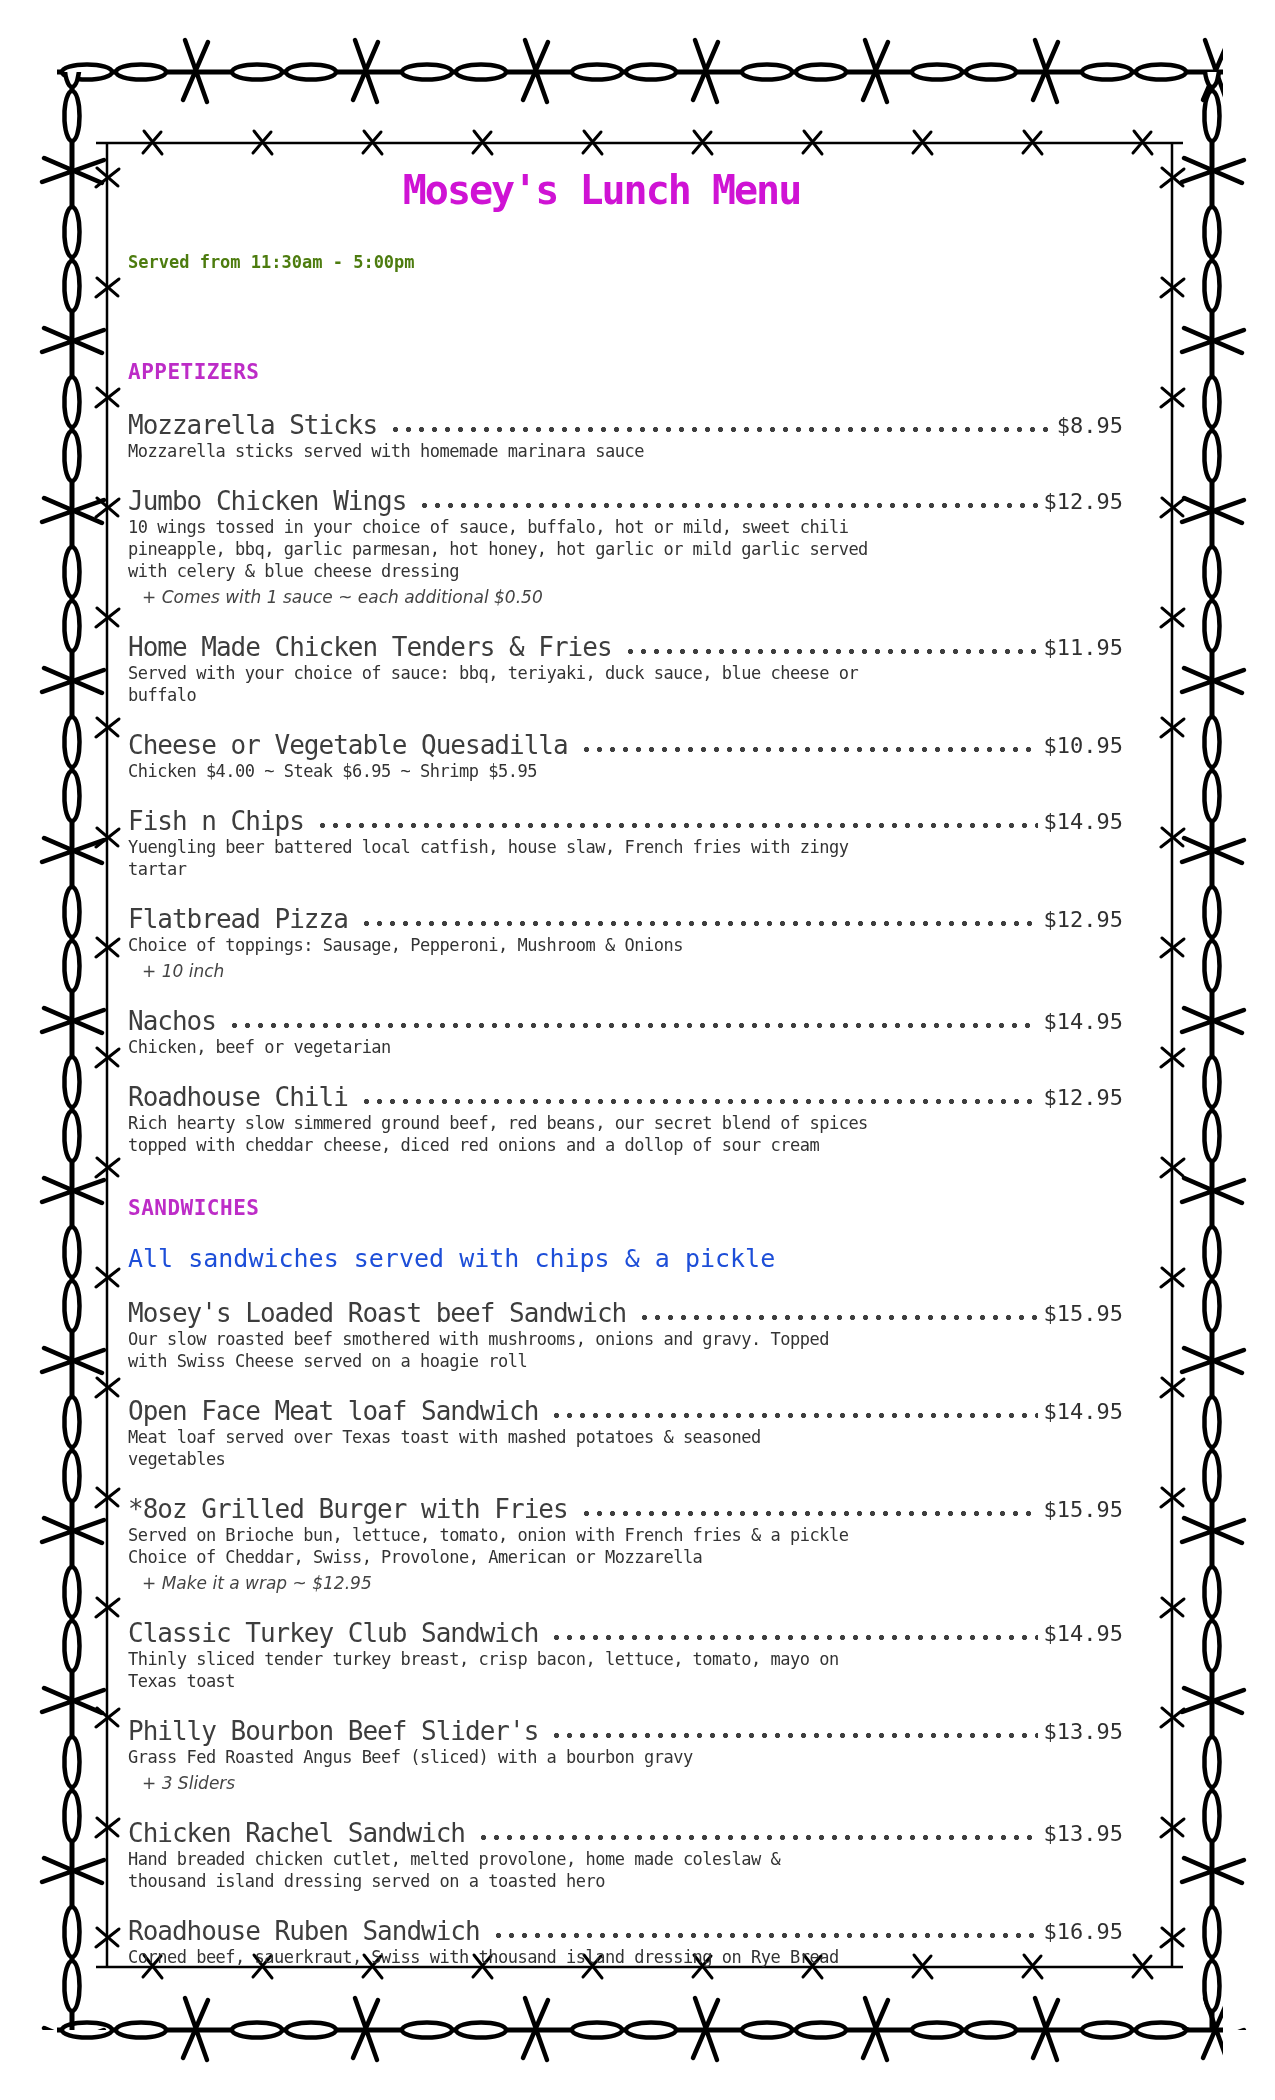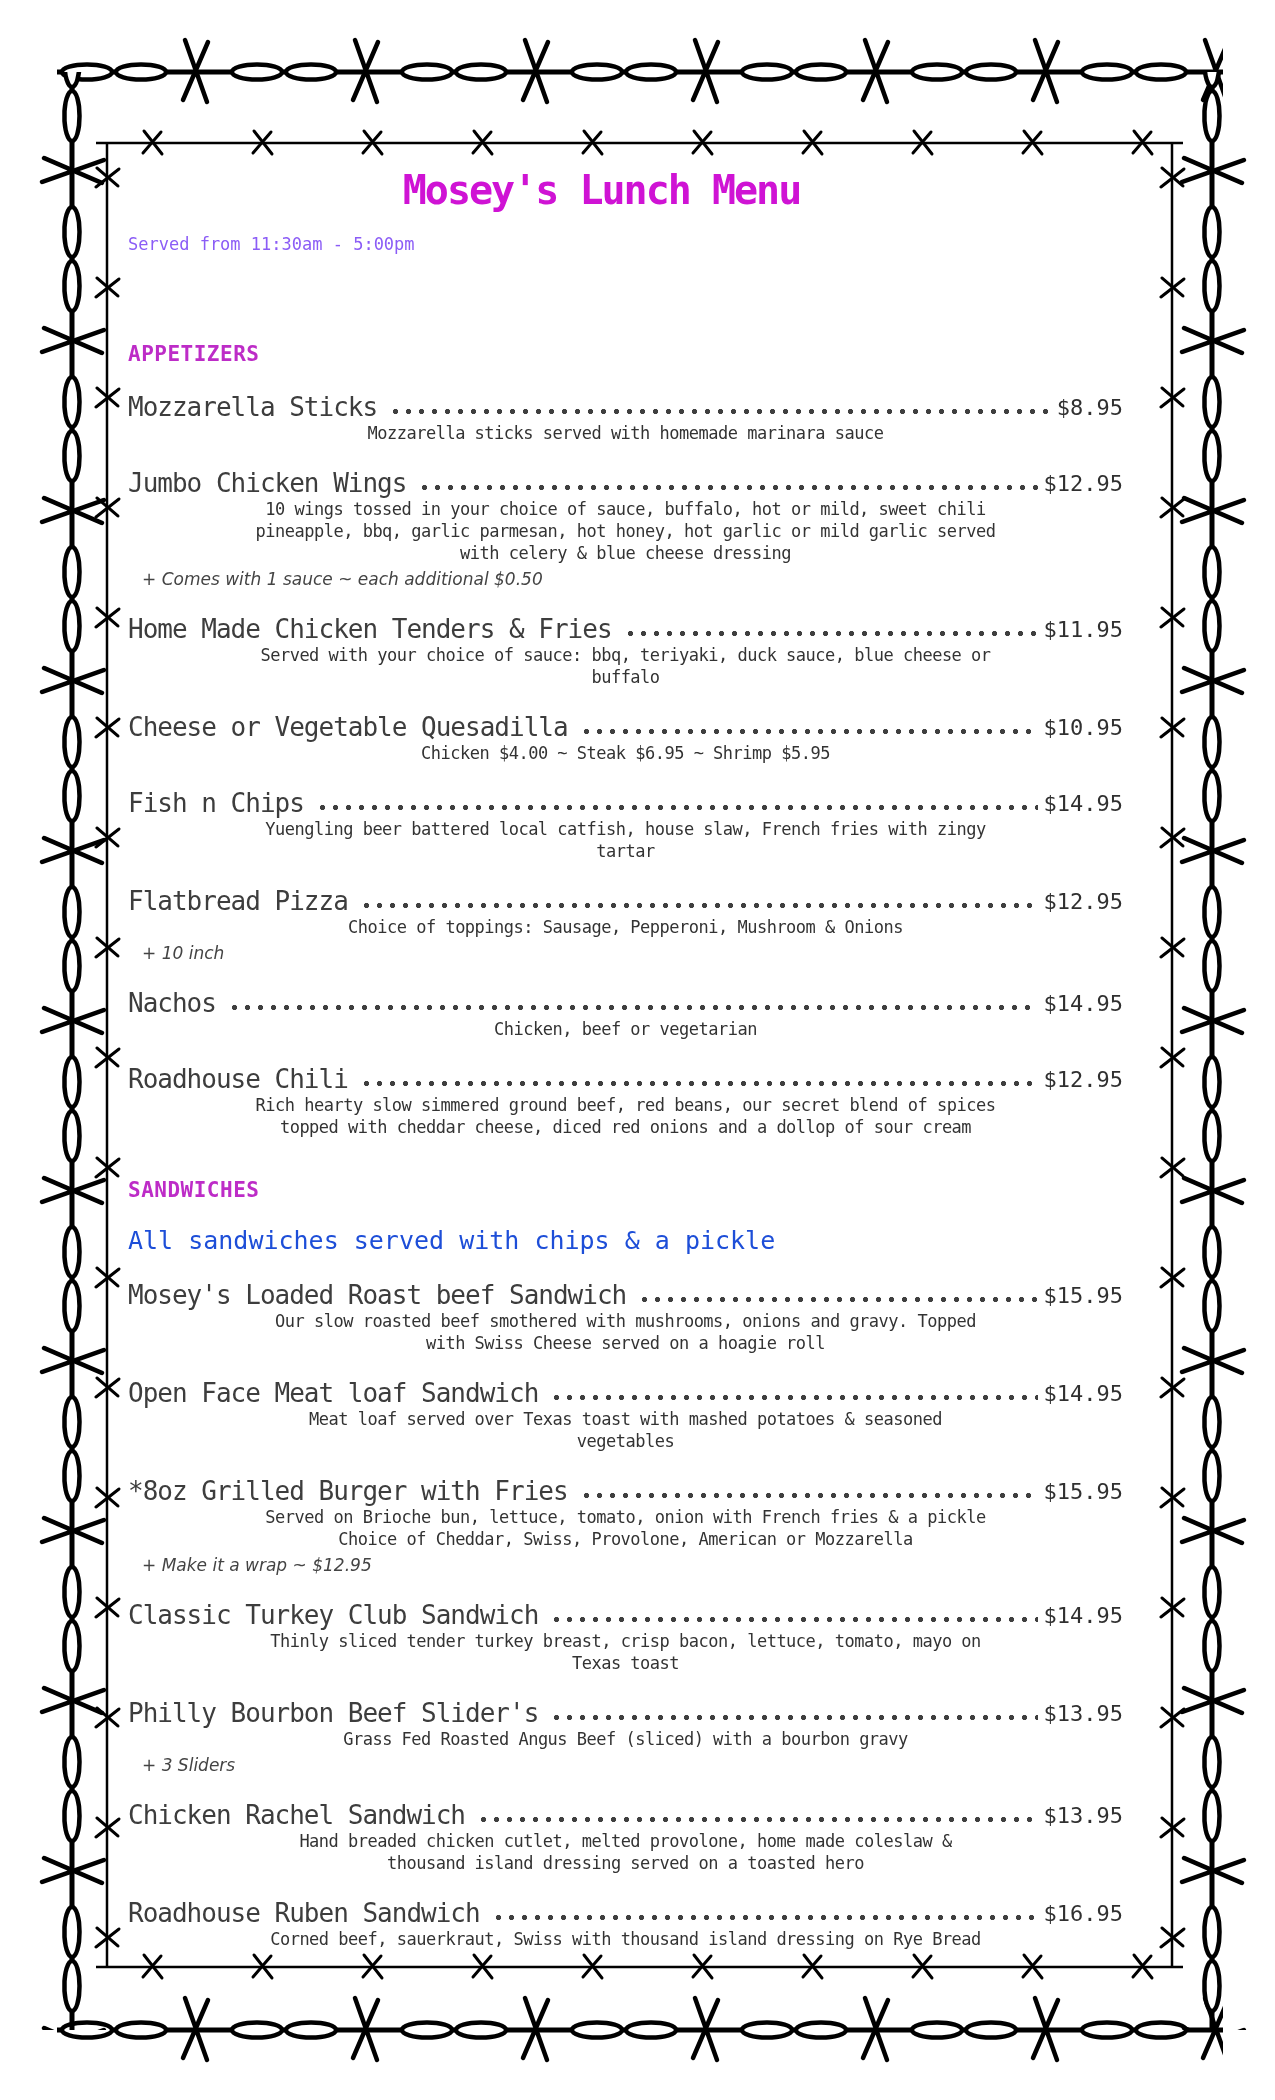--- a/index.html
+++ b/index.html
@@ -2,35 +2,35 @@
 <html><head>
 <meta charset="utf-8">
 <style>
   html,body{margin:0;padding:0;background:#fff;}
   .page{position:relative;width:1275px;height:2100px;background:#ffffff;overflow:hidden;
         font-family:"DejaVu Sans Mono", monospace;}
   .wire{position:absolute;left:0;top:0;z-index:1;pointer-events:none;}
   .content{position:absolute;left:128px;top:168px;width:995px;z-index:2;}
   h1.title{margin:0;font-size:40px;line-height:1.1;font-weight:bold;text-align:center;
            transform:translateX(-24px);color:#cf13d4;letter-spacing:-2px;}
-  .subtitle{margin-top:22px;font-size:17px;font-weight:normal;color:#8b5cf6;}
+  .subtitle{margin-top:40px;font-size:17px;font-weight:bold;color:#4d7c0f;}
   section h2{margin:0;font-size:21px;font-weight:bold;color:#bd2cc7;letter-spacing:0.5px;}
   section.first h2{margin-top:88px;}
   section.second h2{margin-top:40px;}
   .intro{margin-top:24px;font-size:25px;line-height:30px;color:#1d4ed8;}
   .items{margin-top:26px;}
   section.second .items{margin-top:24px;}
   .item{margin-bottom:24px;}
   .row{display:flex;align-items:flex-end;width:100%;}
   .iname{font-size:26px;line-height:30px;color:#3d3d3d;white-space:nowrap;letter-spacing:-1px;}
   .leader{flex:1;height:5px;margin:0 6px 8px 12px;
           background-image:radial-gradient(circle, #3f3f3f 2.4px, transparent 2.9px);
           background-size:13px 5px;background-repeat:repeat-x;}
   .price{font-size:22px;line-height:28px;color:#303030;white-space:nowrap;}
-  .desc{font-size:17px;line-height:22px;color:#333;white-space:pre-line;letter-spacing:-0.5px;text-align:center;}
+  .desc{font-size:17px;line-height:22px;color:#333;white-space:pre-line;letter-spacing:-0.5px;}
   .note{margin-top:4px;padding-left:14px;font-size:17px;line-height:22px;color:#444;
         font-family:"DejaVu Sans", sans-serif;font-style:italic;}
 </style>
 </head>
 <body>
 
 <div class="page">
 
   <svg class="wire" width="1275" height="2100" viewBox="0 0 1275 2100" aria-hidden="true">
     <defs>

